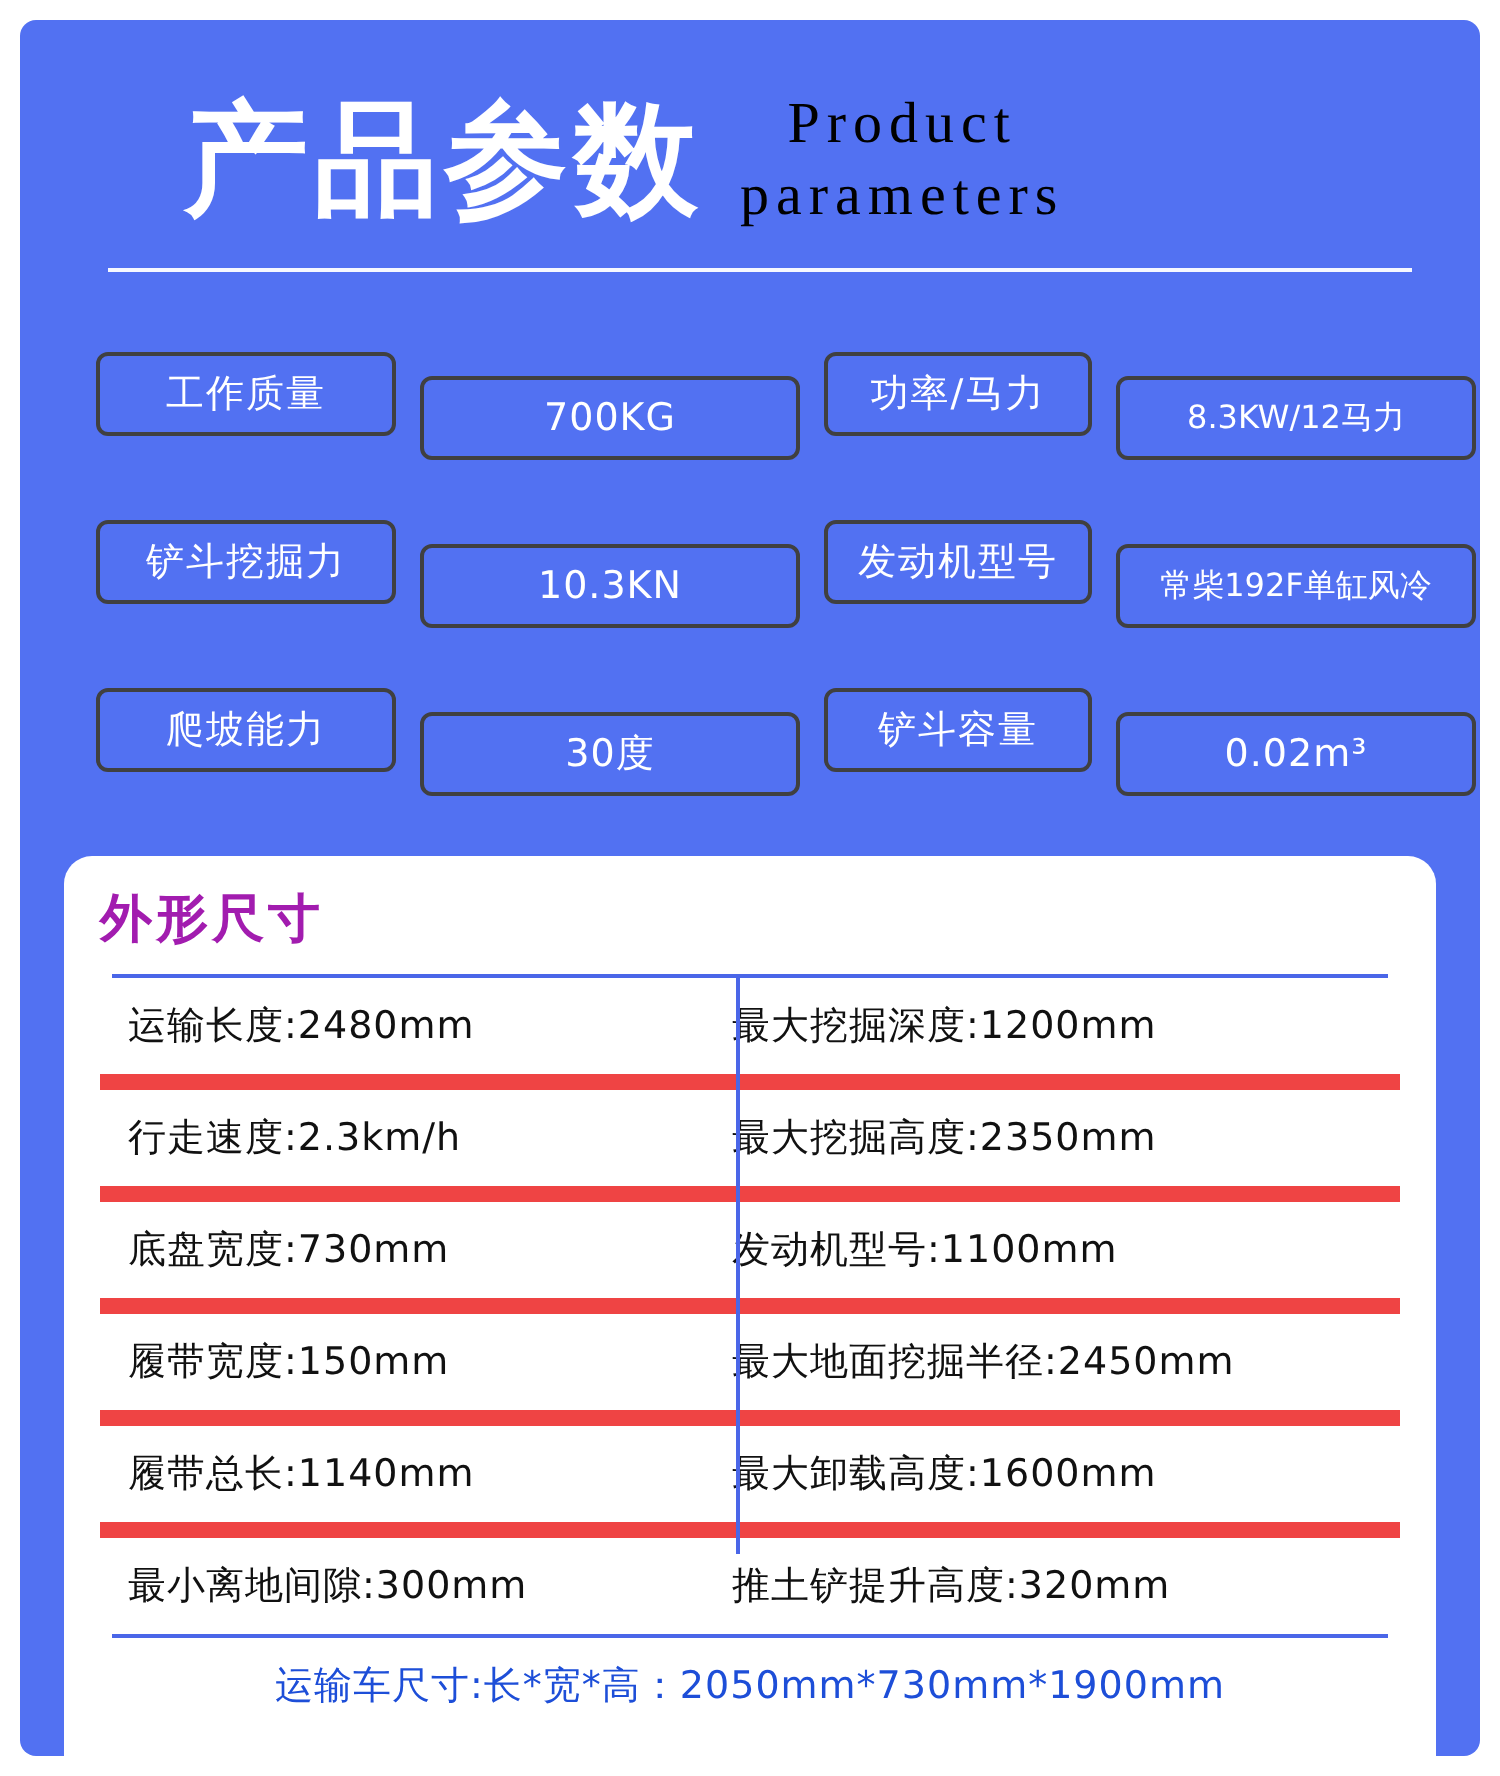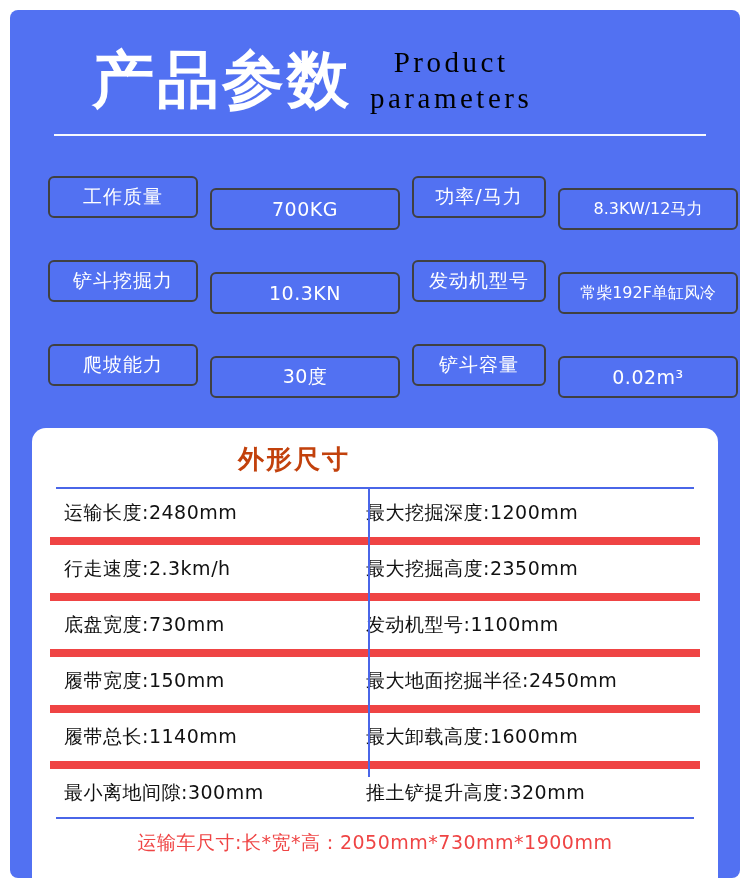--- a/index.html
+++ b/index.html
@@ -125,24 +125,24 @@
     position: relative;
   }
   .card-head {
     display: flex;
     color: #2b2b2b;
   }
   .card-head .h {
     font-family: "DejaVu Sans", sans-serif;
     font-size: 26px;
     font-weight: bold;
-    text-align: right;
+    text-align: left;
     padding-bottom: 10px;
     letter-spacing: 2px;
-    color: #c2410c;
+    color: #a21caf;
   }
   .col-l { width: 300px; }
   .col-r { flex: 1; }
   .head-rule {
     height: 2px;
     background: #4a66e8;
     margin: 0 6px 0 6px;
   }
   .rows {
     position: relative;
@@ -173,21 +173,21 @@
   }
   .lastrow {
     display: flex;
     height: 48px;
     align-items: center;
     justify-content: center;
   }
   .lastrow .c {
     font-family: "DejaVu Sans", sans-serif;
     font-size: 19px;
-    color: #ef4444;
+    color: #1d4ed8;
     letter-spacing: 0.5px;
     white-space: nowrap;
   }
   .toprule {
     height: 2px;
     background: #4a66e8;
     margin: 0 6px;
   }
 </style>
 </head>

